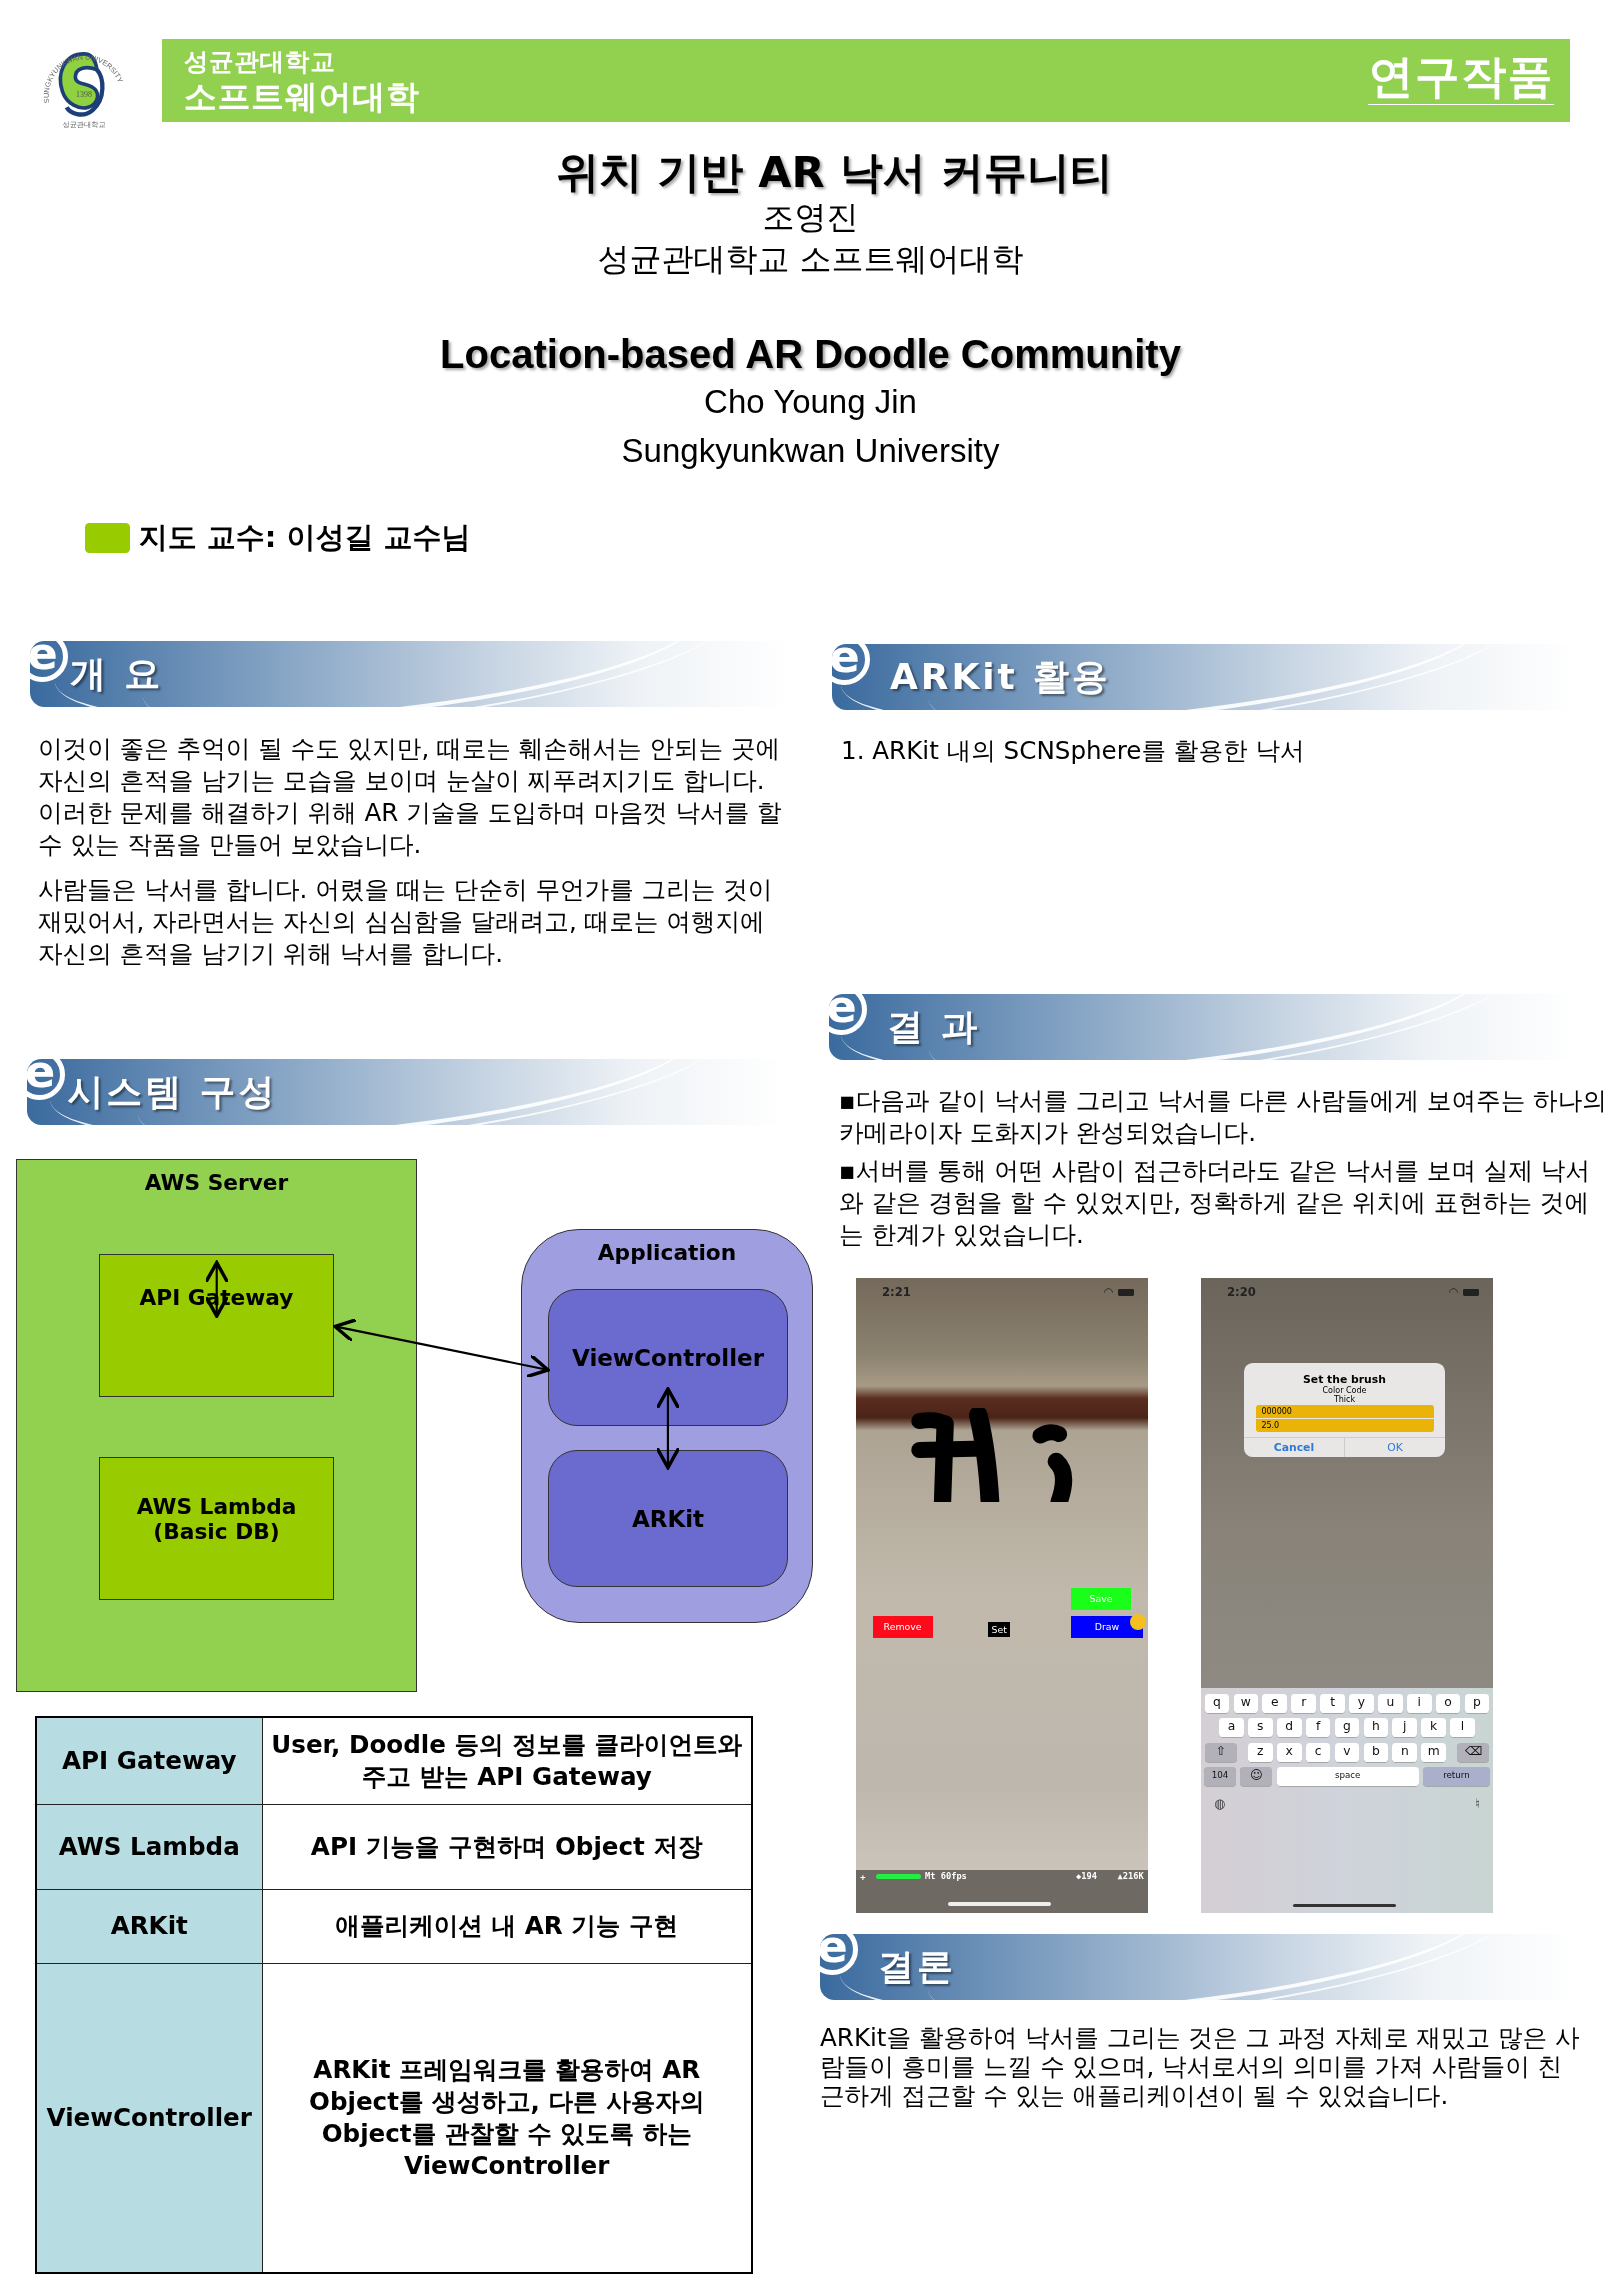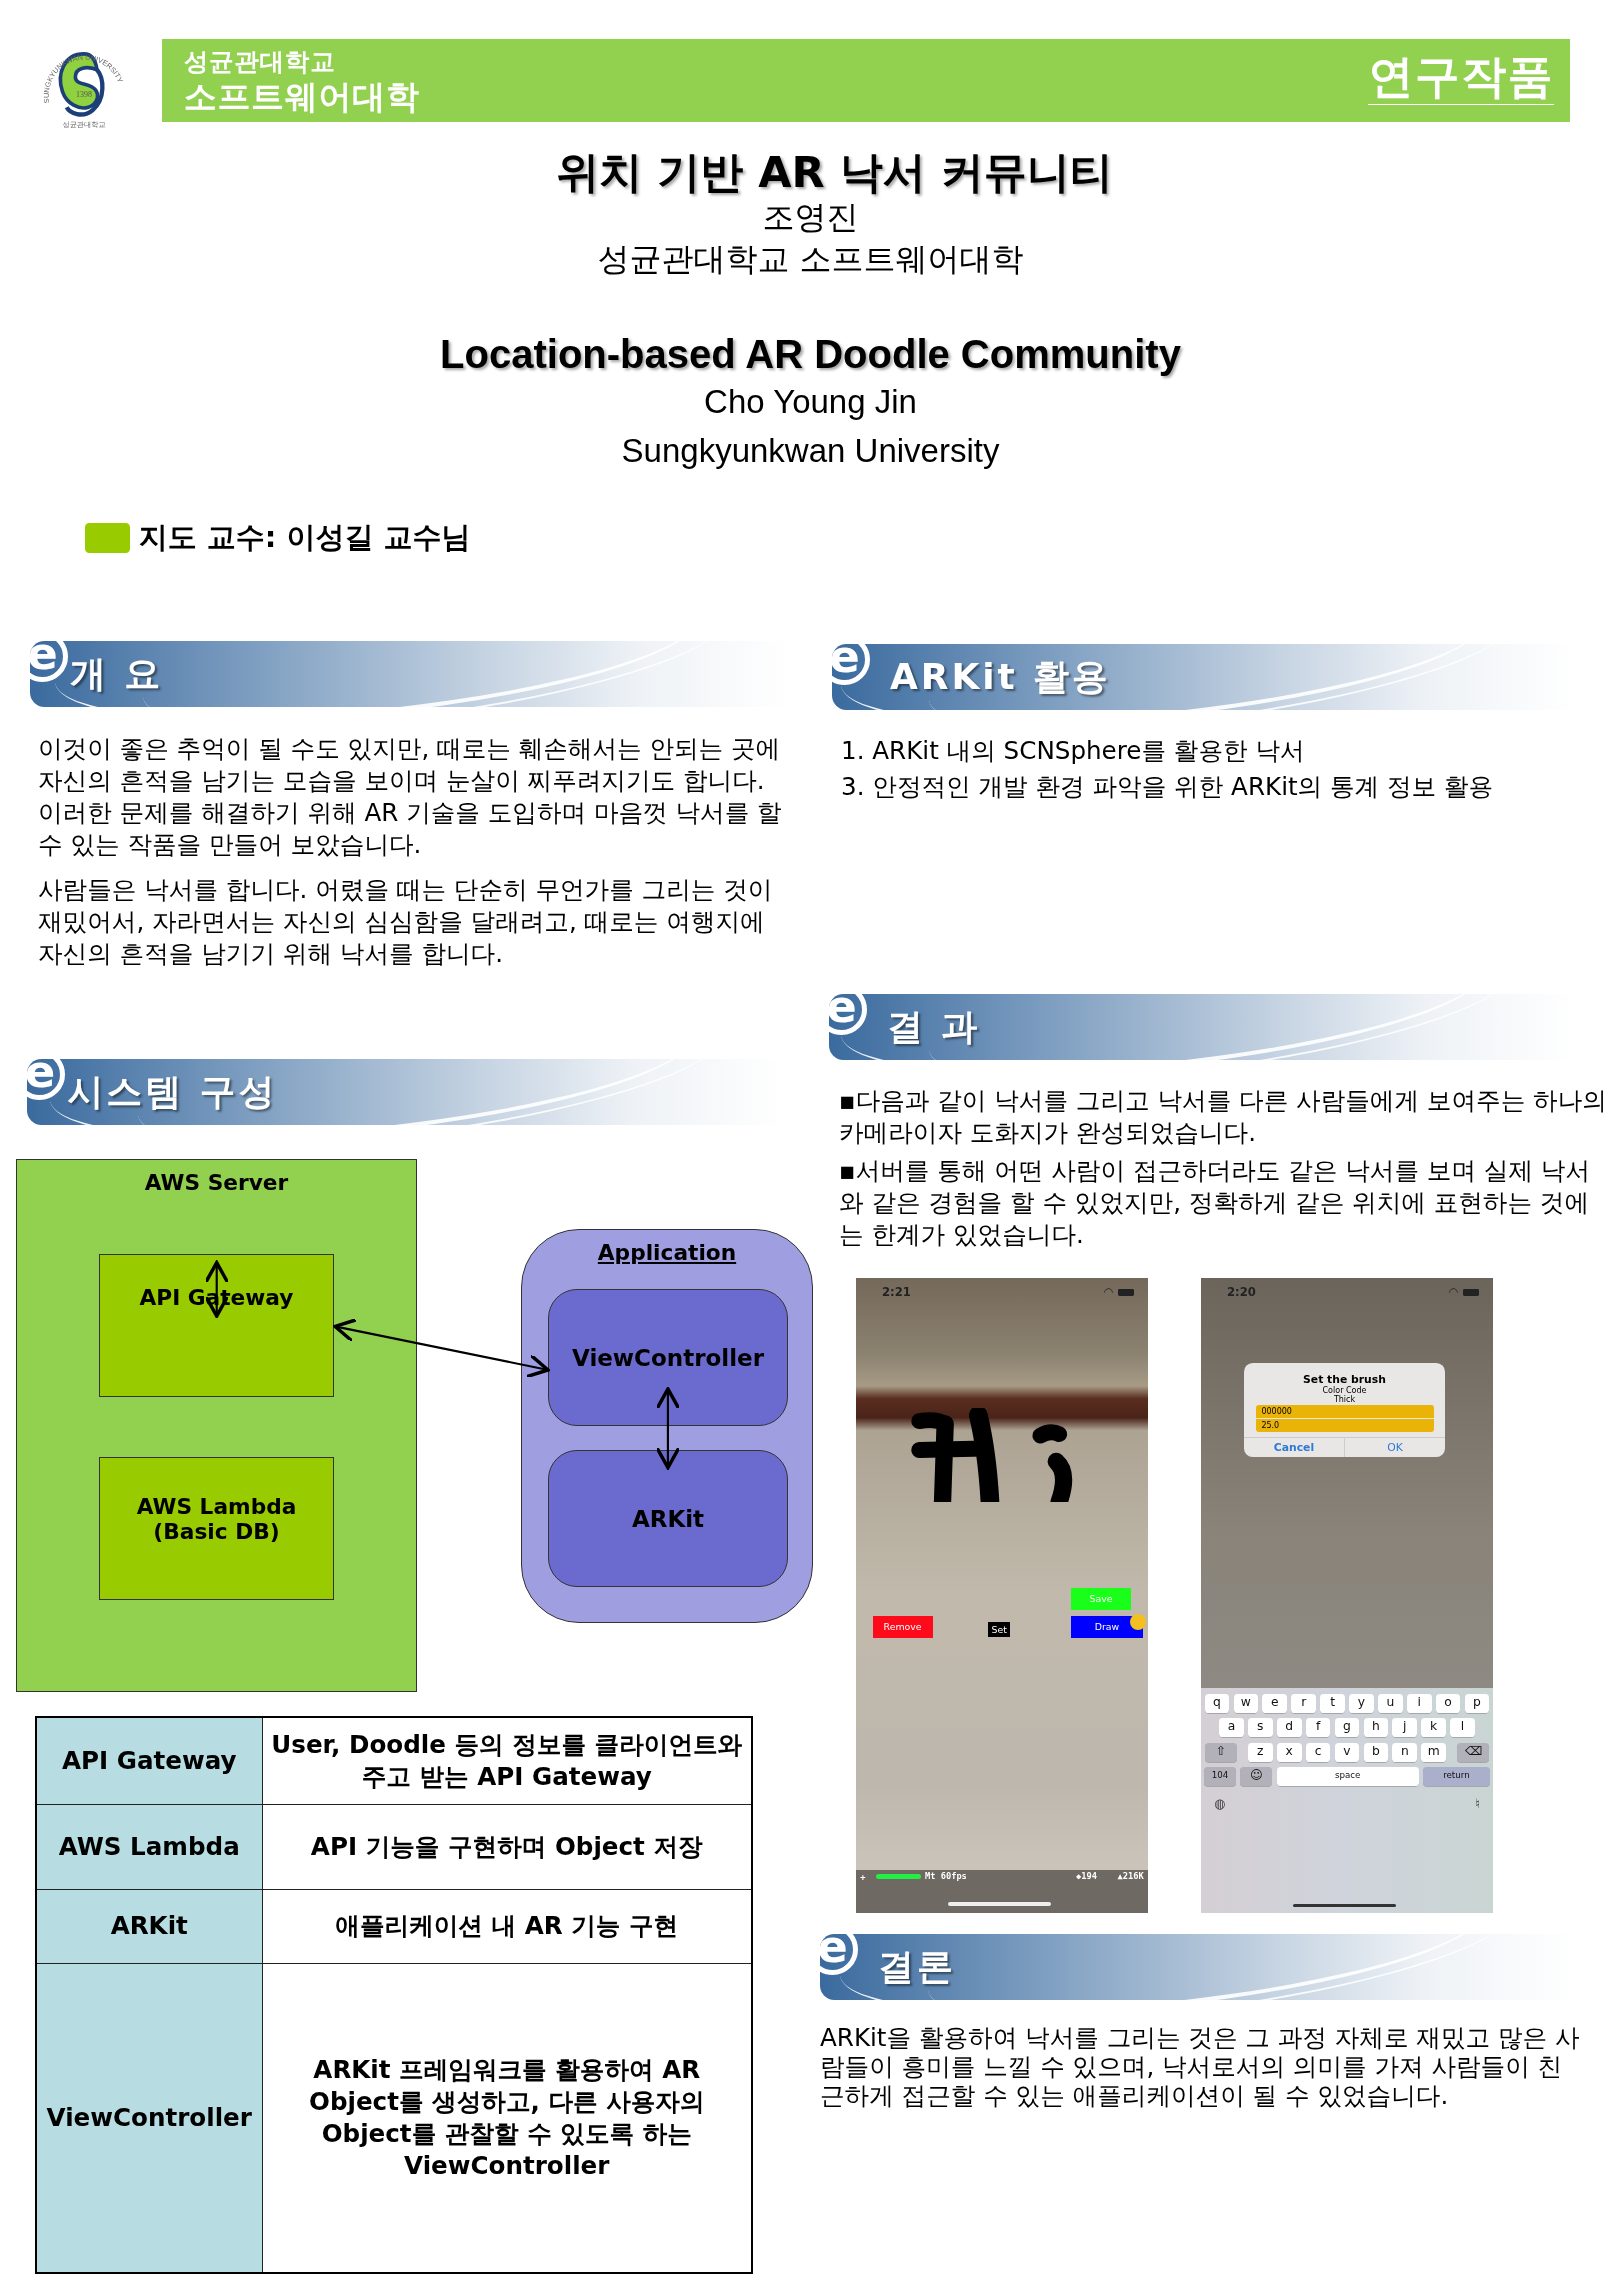--- a/index.html
+++ b/index.html
@@ -36,21 +36,21 @@
   .sec-head .sec-title { position: absolute; left: 58px; top: 8.7px; color: #fff; font-size: 36px; font-weight: bold; letter-spacing: 2.9px; text-shadow: 2.2px 2.2px 2.2px rgba(0,0,0,0.45); }
 
   .body-text { font-size: 24.6px; line-height: 32px; font-family: "DejaVu Sans", sans-serif; }
   .para { margin-bottom: 13px; }
 
   
   .aws-box { left: 16px; top: 1159px; width: 401px; height: 533px; background: #92d050; border: 1.4px solid #333; }
   .aws-label { position: absolute; left: 0; width: 100%; top: 10px; text-align: center; font-weight: bold; font-size: 21.7px; }
   .inner-box { position: absolute; background: #99cc00; border: 1.4px solid #333; display: flex; align-items: flex-start; justify-content: center; text-align: center; font-weight: bold; font-size: 21.7px; }
   .app-box { left: 521px; top: 1229px; width: 292px; height: 394px; background: #9e9ee0; border: 1.4px solid #333; border-radius: 58px; }
-  .app-label { position: absolute; left: 0; width: 100%; top: 10px; text-align: center; font-weight: bold; font-size: 21.7px; text-decoration: underline; }
+  .app-label { position: absolute; left: 0; width: 100%; top: 10px; text-align: center; font-weight: bold; font-size: 21.7px; }
   .app-inner { position: absolute; left: 26px; width: 240px; height: 137px; background: #6b6bcf; border: 1.4px solid #333; border-radius: 29px; display: flex; align-items: center; justify-content: center; font-weight: bold; font-size: 23px; }
   svg.arrows { position: absolute; left: 0; top: 0; width: 1621px; height: 2295px; pointer-events: none; }
 
   
   .comp-table { left: 35px; top: 1716px; width: 718px; border-collapse: collapse; border: 2.9px solid #000; }
   .comp-table td { border: 1.4px solid #222; font-weight: bold; font-size: 24.6px; text-align: center; vertical-align: middle; padding: 5.8px 8.7px; line-height: 32px; }
   .comp-table td.k { background: #b7dde2; width: 226px; }
   .comp-table td.v { background: #fff; }
 
   
@@ -122,21 +122,20 @@
 </div>
 
 <div class="abs sec-head" style="left:832px; top:644px; width:744px;">
   <div class="swoosh"></div>
     <div class="swoosh2"></div>
   <div class="e-icon">e</div>
   <div class="sec-title">ARKit 활용</div>
 </div>
 <div class="abs body-text" style="left:841px; top:735px; width:765px;">
   <p style="margin-bottom:4.3px;">1. ARKit 내의 SCNSphere를 활용한 낙서</p>
-  <p>3. 안정적인 개발 환경 파악을 위한 ARKit의 통계 정보 활용</p>
 </div>
 
 <div class="abs sec-head" style="left:27.4px; top:1059px; width:758px;">
   <div class="swoosh"></div>
     <div class="swoosh2"></div>
   <div class="e-icon">e</div>
   <div class="sec-title" style="left:40px;">시스템 구성</div>
 </div>
 
 <div class="abs aws-box">

